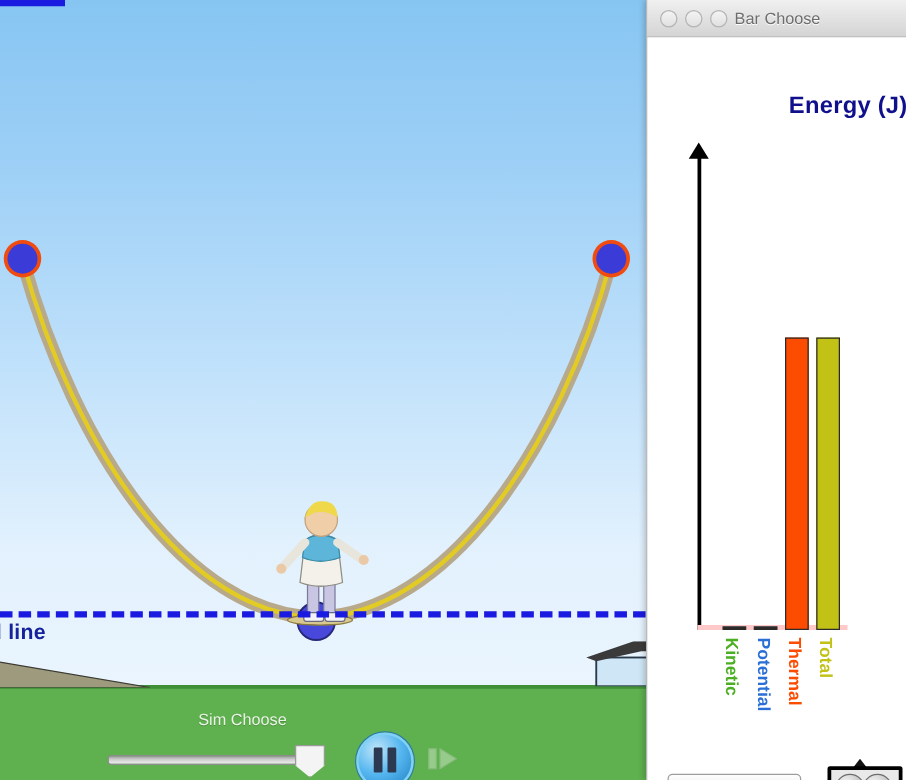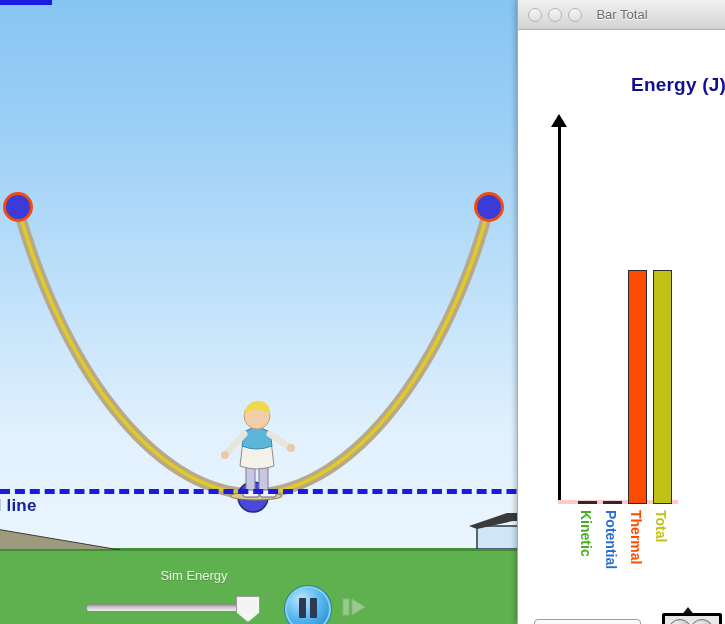--- a/index.html
+++ b/index.html
@@ -223,21 +223,21 @@
     <circle cx="7" cy="63" r="4" fill="#e9c9a6"></circle>
     <circle cx="73" cy="56" r="4" fill="#e9c9a6"></circle>
     <circle cx="39" cy="24" r="13" fill="#f0cfa8" stroke="#c2a17c" stroke-width="1"></circle>
     <path d="M26 22 Q30 8 40 9 Q52 9 52 22 Q44 16 34 18 Z" fill="#f0d84b"></path>
   </svg>
 
   <div class="gridline"></div>
   <div class="gridline-label">d line</div>
   <div class="topmark"></div>
 
-  <div class="simspeed-label">Sim Energy</div>
+  <div class="simspeed-label">Sim Choose</div>
   <div class="slider-track"></div>
   <div class="slider-handle"></div>
 
   <div class="playbtn">
     <div class="pause-bar" style="left:12px;"></div>
     <div class="pause-bar" style="left:23px;"></div>
   </div>
   <svg class="stepbtn" viewBox="0 0 34 30">
     <rect x="6" y="7" width="6" height="16" fill="#ffffff" stroke="#cfcfcf" stroke-width="1"></rect>
     <polygon points="15,7 28,15 15,23" fill="#ffffff" stroke="#cfcfcf" stroke-width="1"></polygon>
@@ -246,21 +246,21 @@
   <div class="behind-strip"></div>
   <div class="behind-strip2"></div>
   <div class="behind-choose">Choose</div>
 
   <div class="bg-window">
 
     <div class="bg-titlebar">
       <div class="tb-dot" style="left:10px;"></div>
       <div class="tb-dot" style="left:30px;"></div>
       <div class="tb-dot" style="left:50px;"></div>
-      <div class="tb-title">Bar Total</div>
+      <div class="tb-title">Bar Choose</div>
     </div>
 
     <div class="bg-body">
 
       <div class="chart-title">Energy (J)</div>
 
       <div class="yaxis-head"></div>
       <div class="yaxis"></div>
       <div class="baseline"></div>
 

